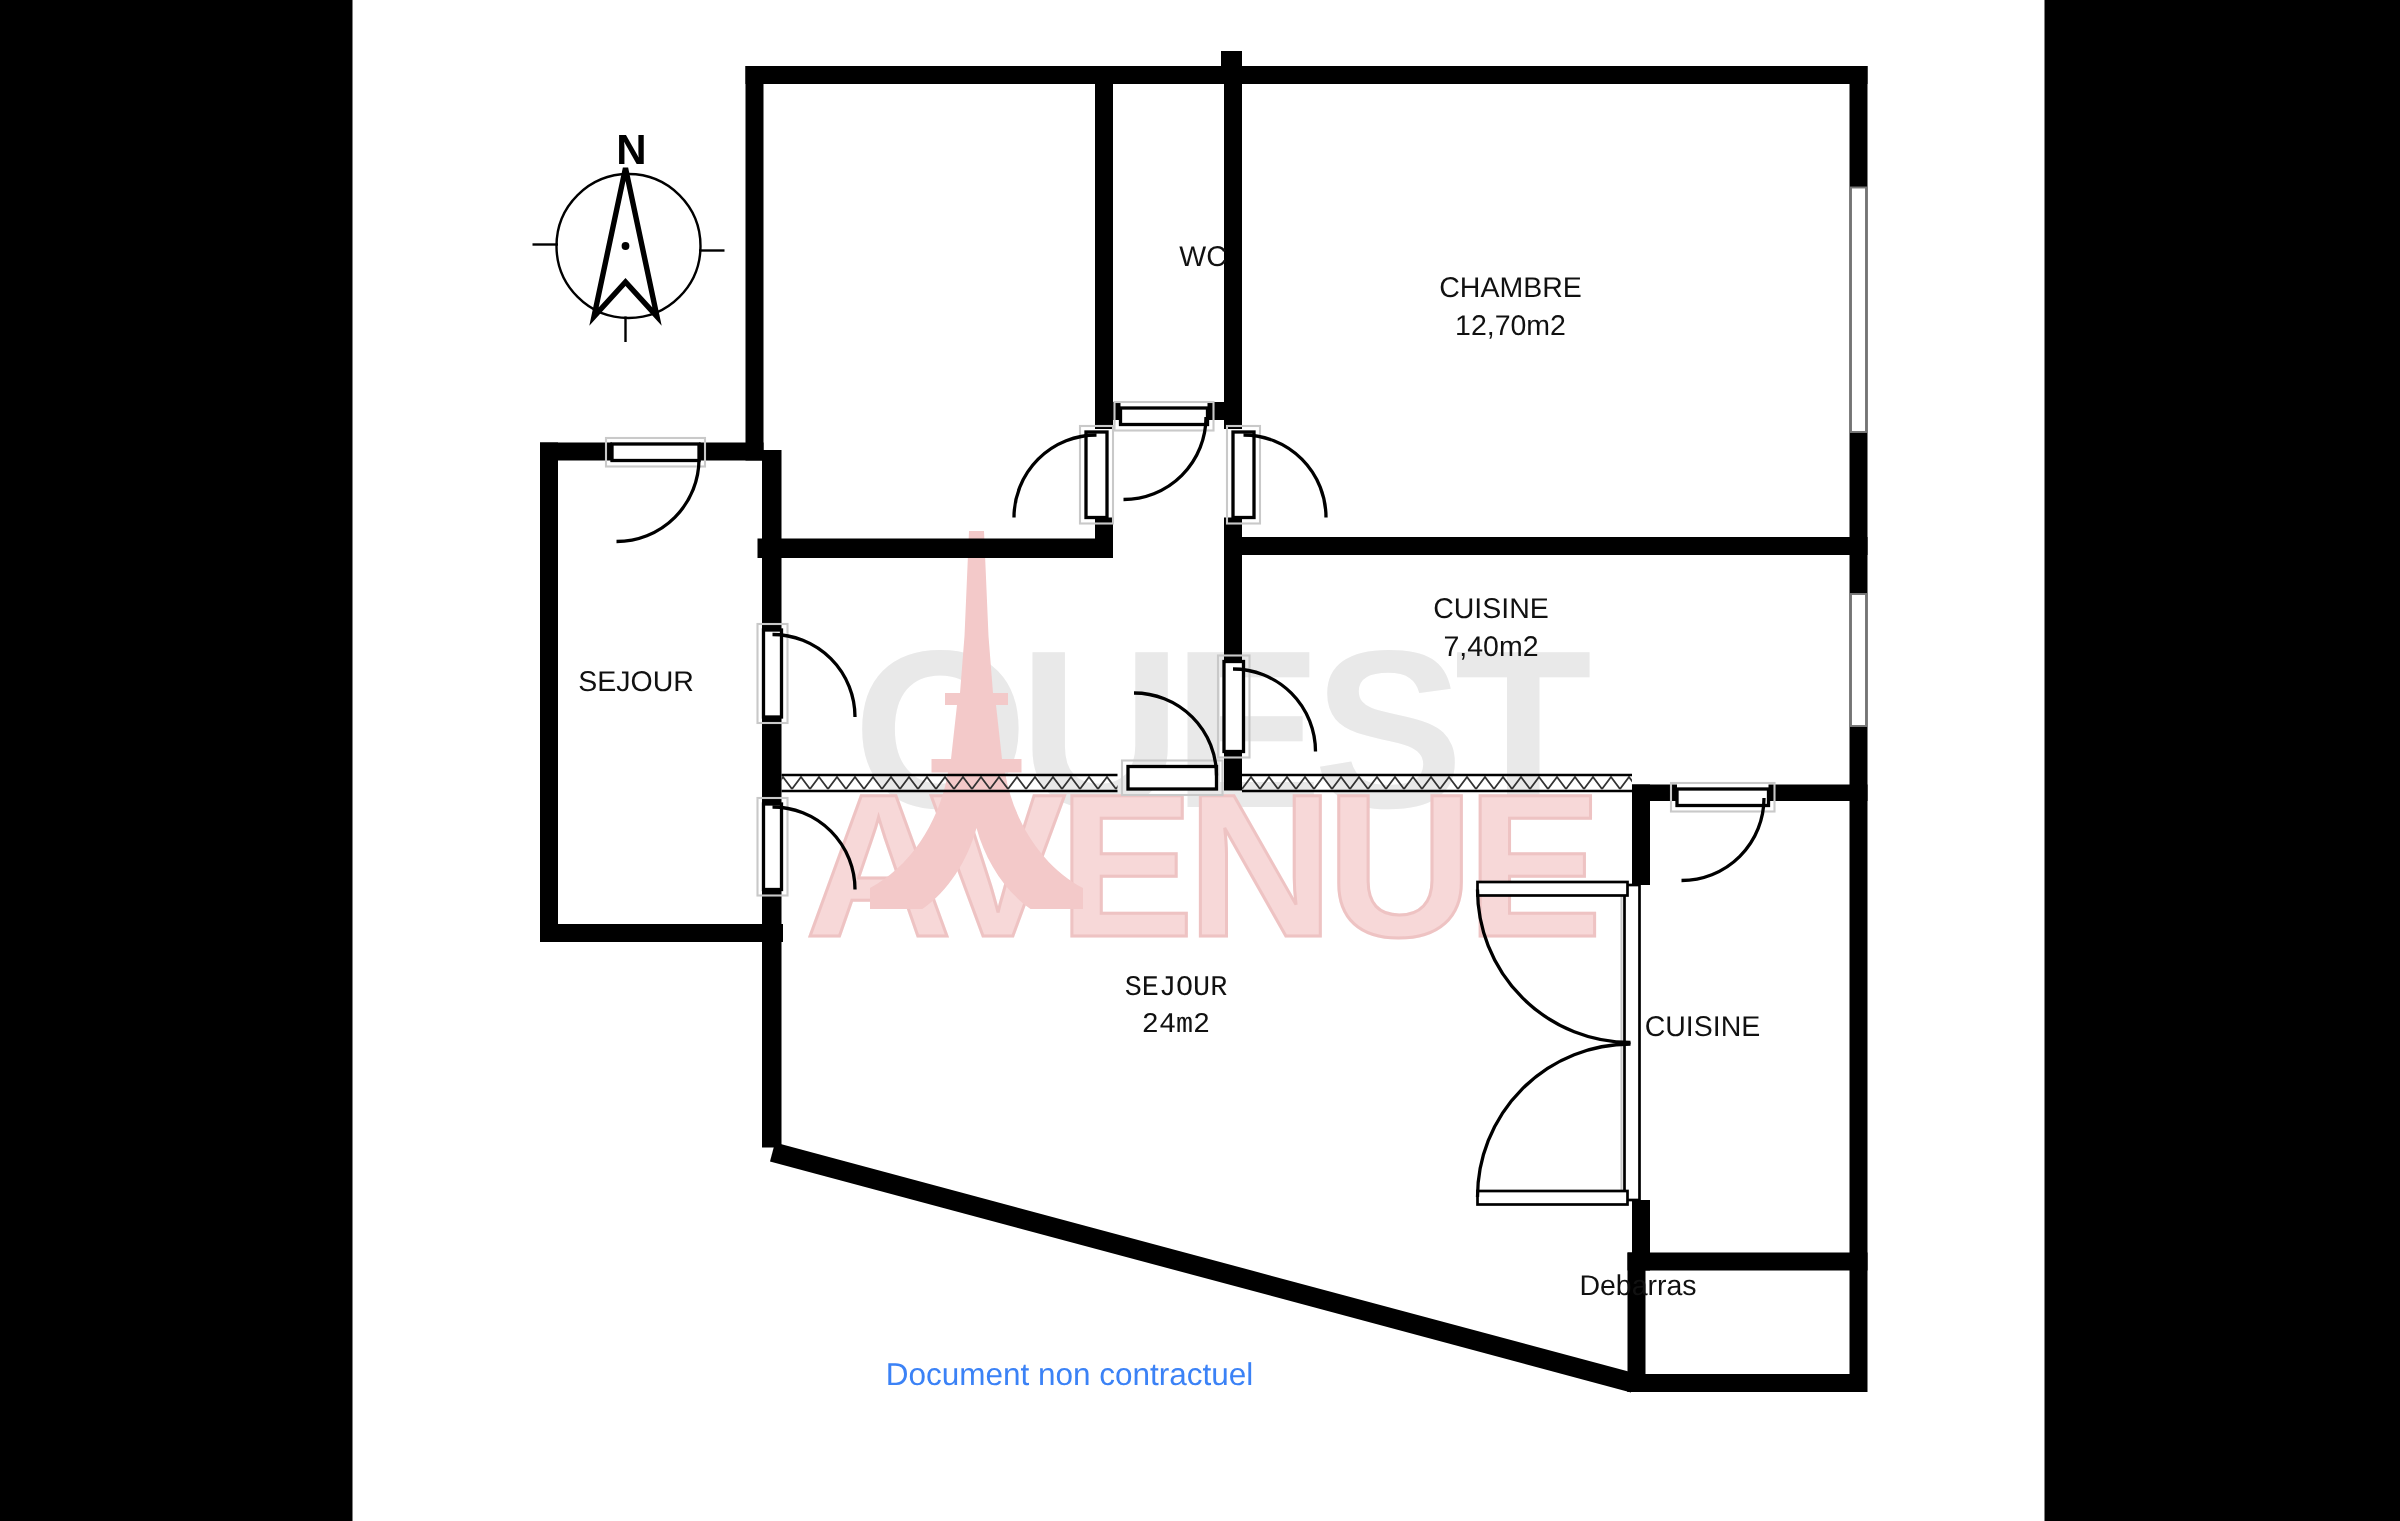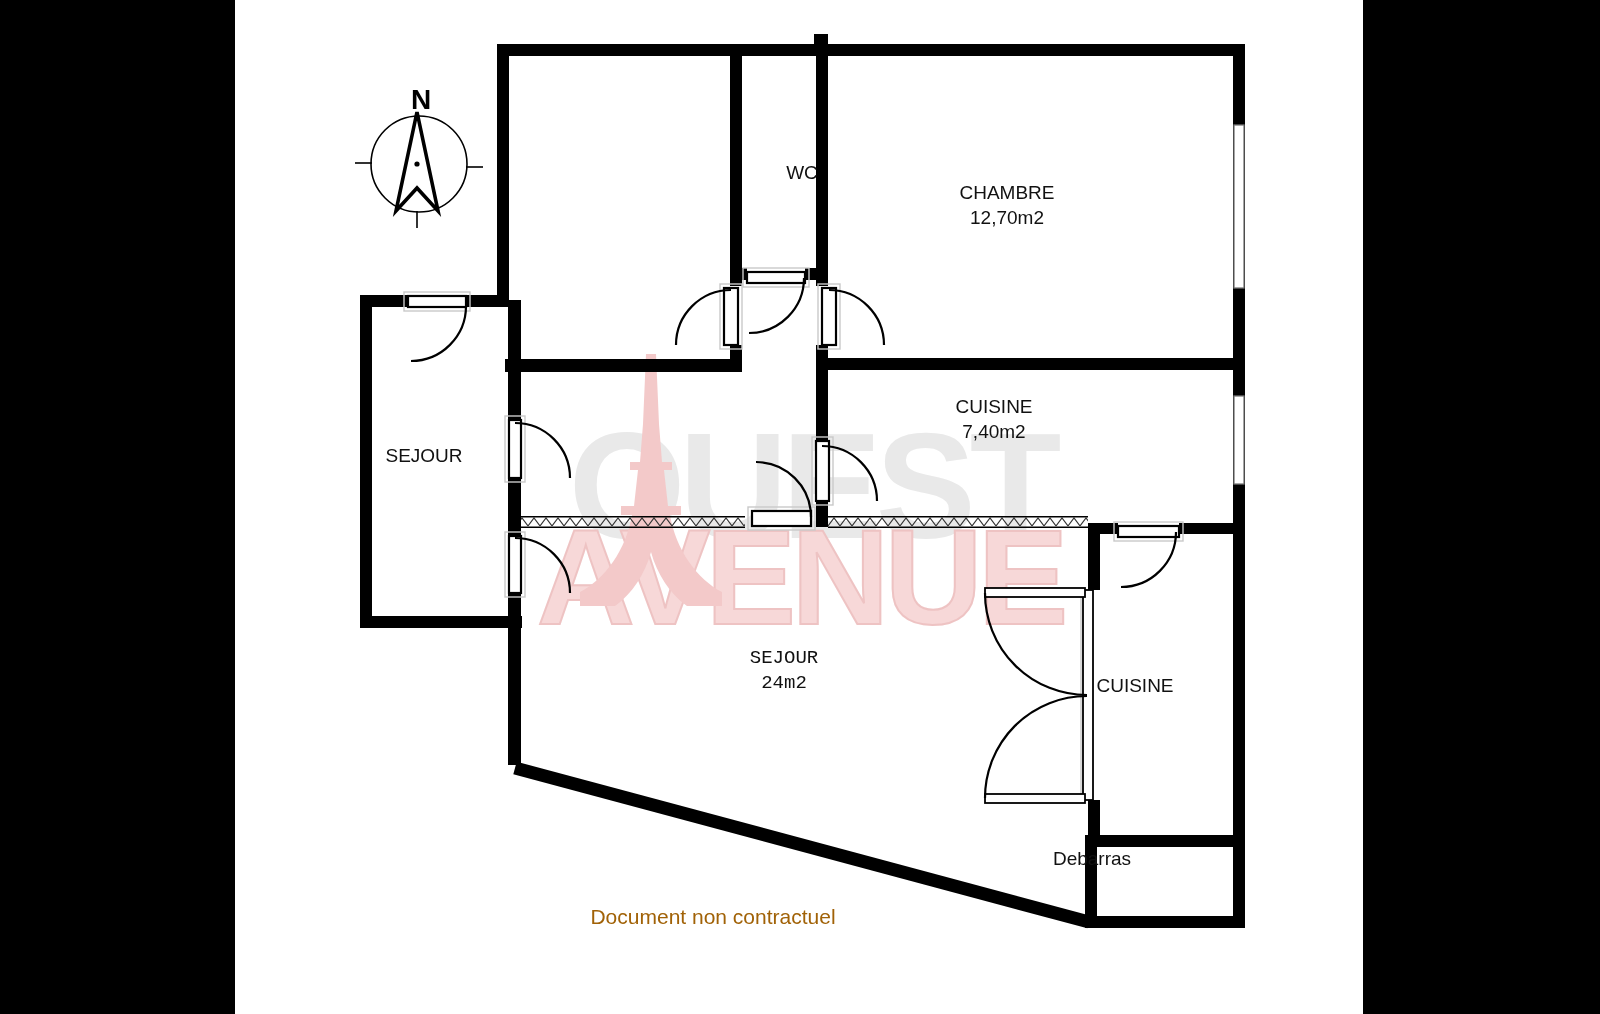--- a/index.html
+++ b/index.html
@@ -17,21 +17,21 @@
            -webkit-text-stroke:2px #eec3c3;}
   .wm-tower{position:absolute;z-index:2;}
 
   
   .plan-svg{position:absolute;left:0;top:0;z-index:3;}
 
   
   .room-label{position:absolute;z-index:4;transform:translate(-50%,-50%);
               text-align:center;color:#111;font-size:19px;line-height:25px;white-space:nowrap;}
   .footer-label{position:absolute;z-index:4;transform:translate(-50%,-50%);
-                color:#a16207;font-size:21px;white-space:nowrap;}
+                color:#3b82f6;font-size:21px;white-space:nowrap;}
   .north-label{position:absolute;z-index:4;transform:translate(-50%,-50%);
                color:#000;font-size:28px;font-weight:600;}
 </style>
 </head>
 <body>
 
 <div class="stage">
 
   <div class="wm wm-grey" style="left:812px;top:486px;">OUEST</div>
 

